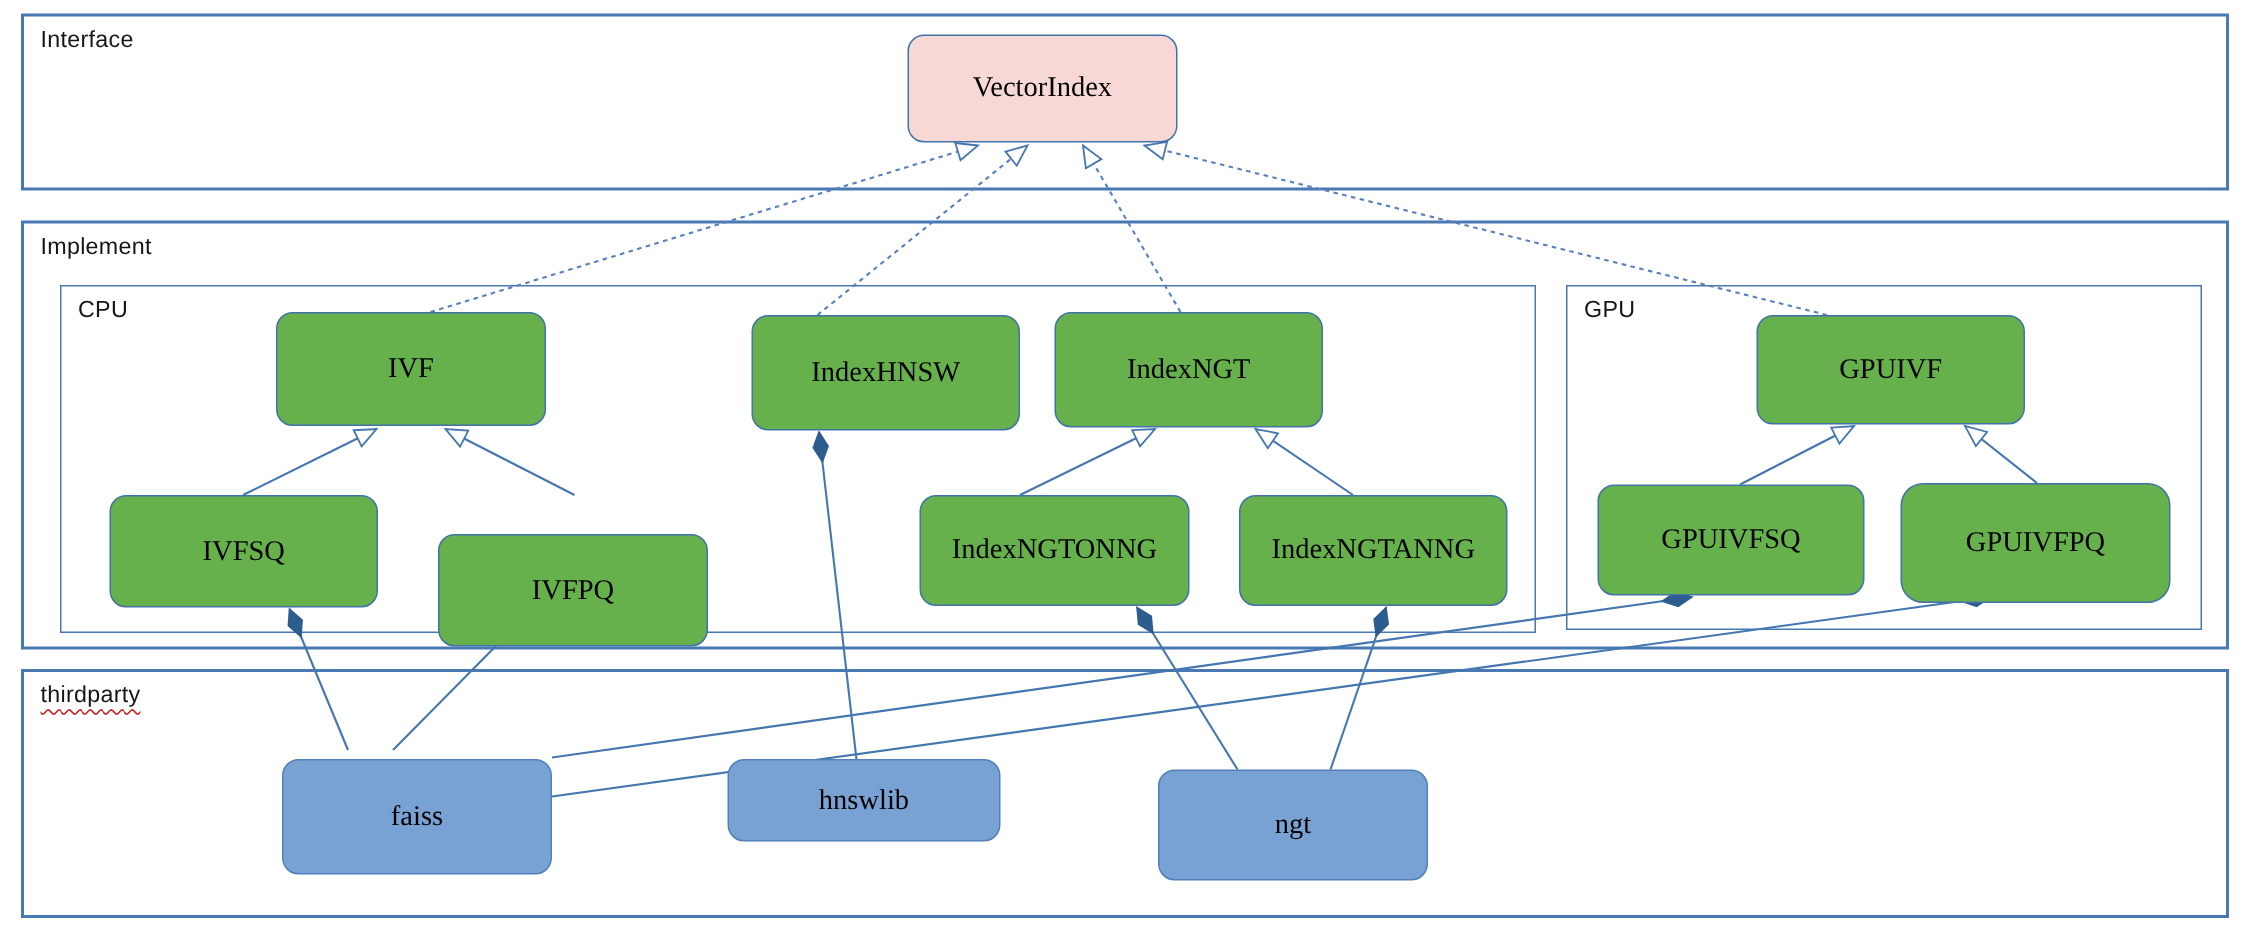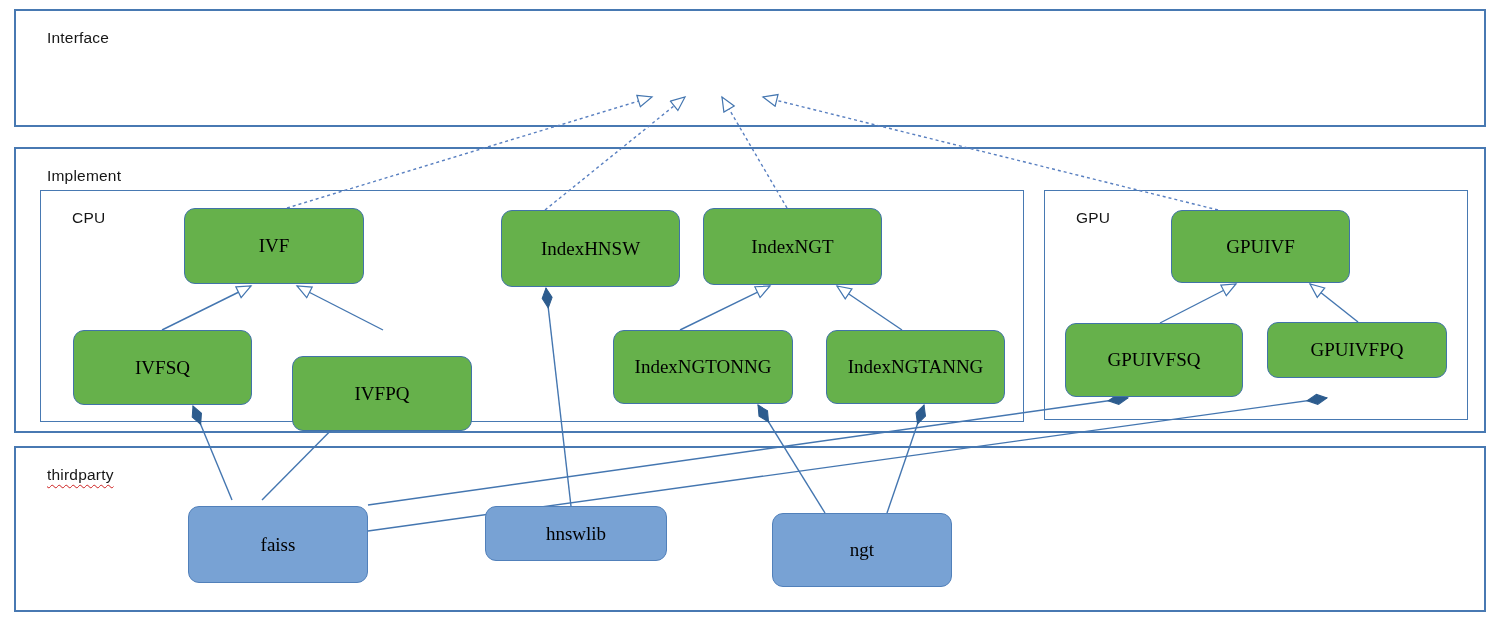--- a/index.html
+++ b/index.html
@@ -8,22 +8,22 @@
     font-family:"Liberation Sans",sans-serif;overflow:hidden;
   }
   #layer-containers,#layer-nodes{position:absolute;left:0;top:0;width:100%;height:100%;pointer-events:none;}
   #edges-layer{position:absolute;left:0;top:0;}
   .container{
     position:absolute;box-sizing:border-box;background:transparent;
     border:2px solid #4879b2;pointer-events:auto;
   }
   .container.inner{border-width:1.5px;}
   .container-label{
-    position:absolute;top:18px;left:11px;font-size:15.5px;color:#161616;
-    letter-spacing:0.2px;white-space:nowrap;margin-left:20px;
+    position:absolute;top:7px;left:11px;font-size:15.5px;color:#161616;
+    letter-spacing:0.2px;white-space:nowrap;
   }
   .squiggle{
     text-decoration:underline;text-decoration-style:wavy;
     text-decoration-color:#cc1f1f;text-decoration-thickness:1px;
     text-underline-offset:4px;
   }
   .node{
     position:absolute;box-sizing:border-box;border-radius:11px;
     border:1.5px solid #4173a8;display:flex;align-items:center;justify-content:center;
     font-family:"Liberation Serif","DejaVu Serif",serif;font-size:19px;color:#000;
@@ -77,20 +77,23 @@
       <line x1="1358" y1="322" x2="1310" y2="284" class="edge generalization" marker-end="url(#arrow-hollow)"></line>
       <line x1="232" y1="500" x2="193" y2="406" class="edge composition" marker-end="url(#diamond-filled)"></line>
       <line x1="262" y1="500" x2="355" y2="406" class="edge composition" marker-end="url(#diamond-filled)"></line>
       <line x1="572" y1="515" x2="546" y2="288" class="edge composition" marker-end="url(#diamond-filled)"></line>
       <line x1="825" y1="513" x2="758" y2="405" class="edge composition" marker-end="url(#diamond-filled)"></line>
       <line x1="887" y1="513" x2="924" y2="405" class="edge composition" marker-end="url(#diamond-filled)"></line>
       <line x1="368" y1="505" x2="1128" y2="398" class="edge composition" marker-end="url(#diamond-filled)"></line>
       <line x1="368" y1="531" x2="1327" y2="398" class="edge composition" marker-end="url(#diamond-filled)"></line>
     </svg>
   <div id="layer-nodes">
+      <div class="node interface" style="left: 605px; top: 23px; width: 180px; height: 72px;">
+        <span>VectorIndex</span>
+      </div>
       <div class="node impl" style="left: 184px; top: 208px; width: 180px; height: 76px; text-align: center;">
         <span>IVF</span>
       </div>
       <div class="node impl" style="left: 456px; top: 210px; width: 179px; height: 77px; margin-left: 45px;">
         <span>IndexHNSW</span>
       </div>
       <div class="node impl" style="left: 703px; top: 208px; width: 179px; height: 77px;">
         <span>IndexNGT</span>
       </div>
       <div class="node impl" style="left: 73px; top: 330px; width: 179px; height: 75px;">
@@ -104,21 +107,21 @@
       </div>
       <div class="node impl" style="left: 826px; top: 330px; width: 179px; height: 74px;">
         <span>IndexNGTANNG</span>
       </div>
       <div class="node impl" style="left: 1171px; top: 210px; width: 179px; height: 73px;">
         <span>GPUIVF</span>
       </div>
       <div class="node impl" style="left: 1065px; top: 323px; width: 178px; height: 74px;">
         <span>GPUIVFSQ</span>
       </div>
-      <div class="node impl" style="left: 1267px; top: 322px; width: 180px; height: 56px;">
+      <div class="node impl" style="left: 1267px; top: 322px; width: 180px; height: 80px; border-radius: 15px;">
         <span>GPUIVFPQ</span>
       </div>
       <div class="node lib" style="left: 188px; top: 506px; width: 180px; height: 77px;">
         <span>faiss</span>
       </div>
       <div class="node lib" style="left: 485px; top: 506px; width: 182px; height: 55px; text-align: center;">
         <span>hnswlib</span>
       </div>
       <div class="node lib" style="left: 772px; top: 513px; width: 180px; height: 74px;">
         <span>ngt</span>

